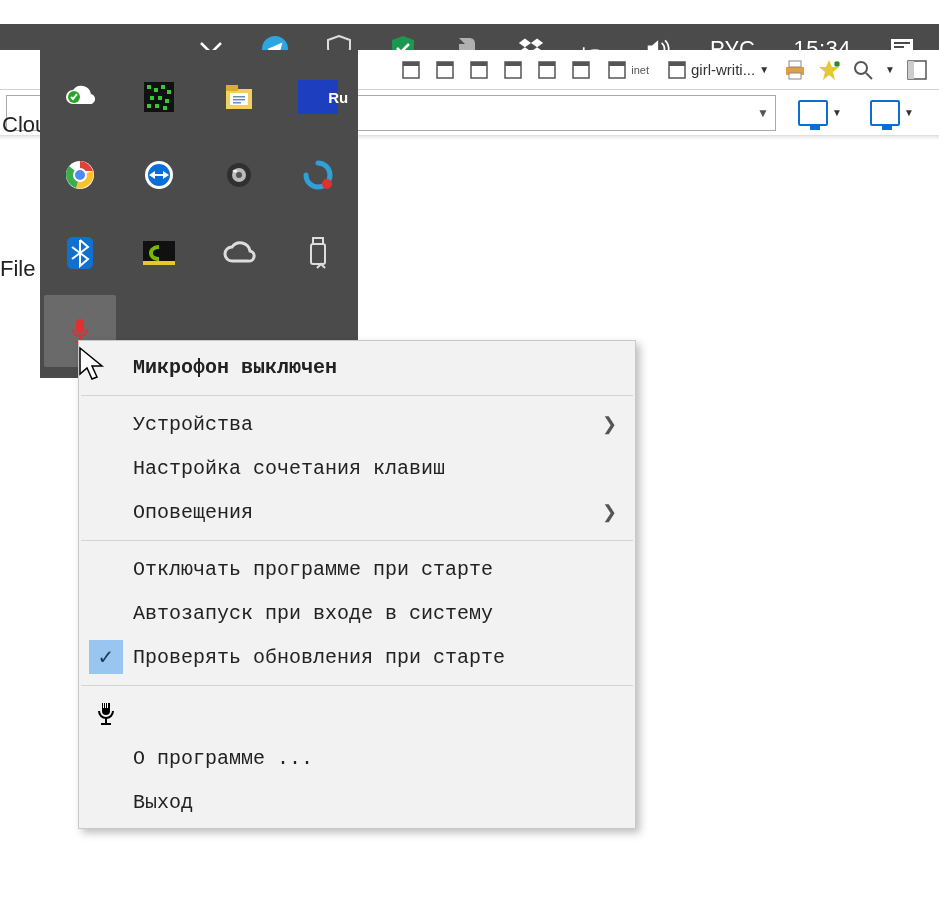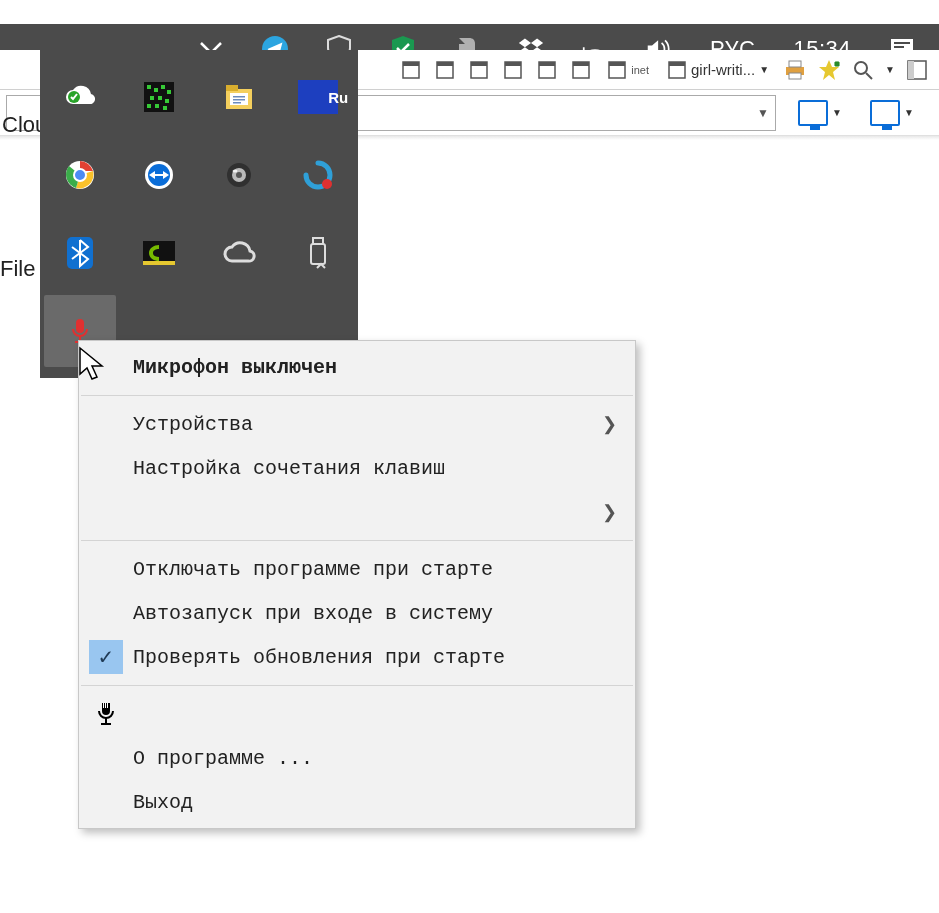--- a/index.html
+++ b/index.html
@@ -476,20 +476,21 @@
     <span class="gutter"></span>
     <span class="lbl">Устройства</span>
     <span class="arrow">❯</span>
   </div>
   <div class="ctx-item">
     <span class="gutter"></span>
     <span class="lbl">Настройка сочетания клавиш</span>
   </div>
   <div class="ctx-item">
     <span class="gutter"></span>
+    <span class="lbl">Оповещения</span>
     <span class="arrow">❯</span>
   </div>
   <div class="ctx-sep"></div>
   <div class="ctx-item">
     <span class="gutter"></span>
     <span class="lbl">Отключать программе при старте</span>
   </div>
   <div class="ctx-item">
     <span class="gutter"></span>
     <span class="lbl">Автозапуск при входе в систему</span>

